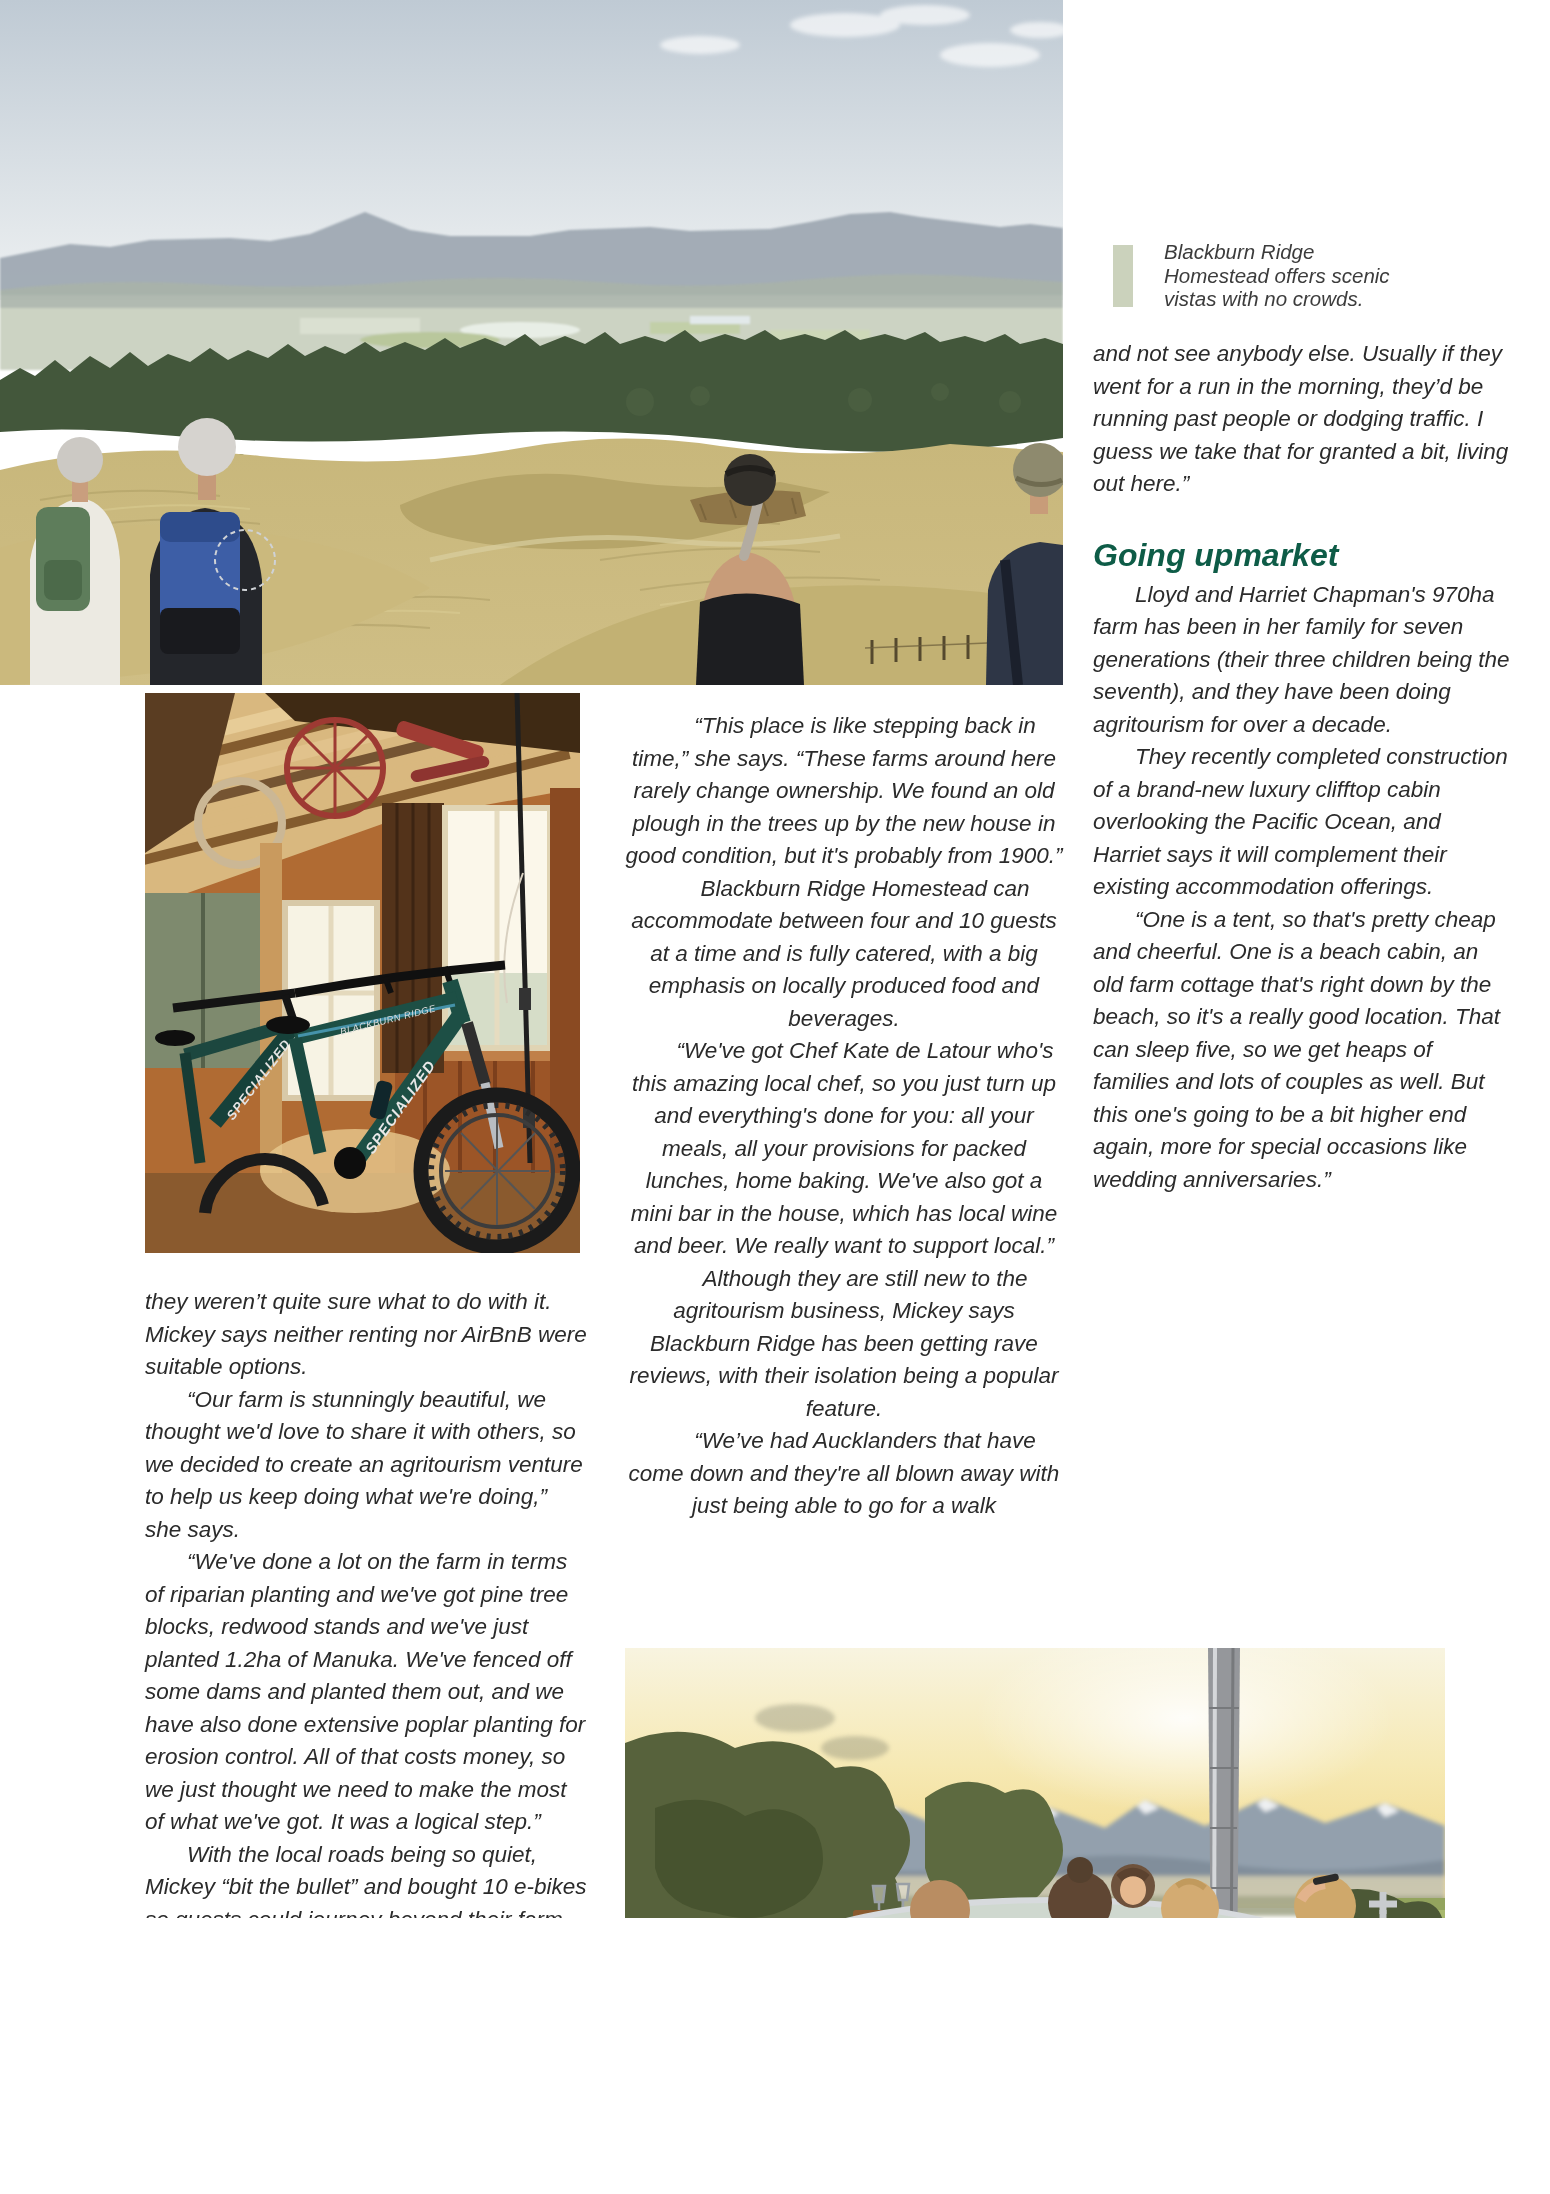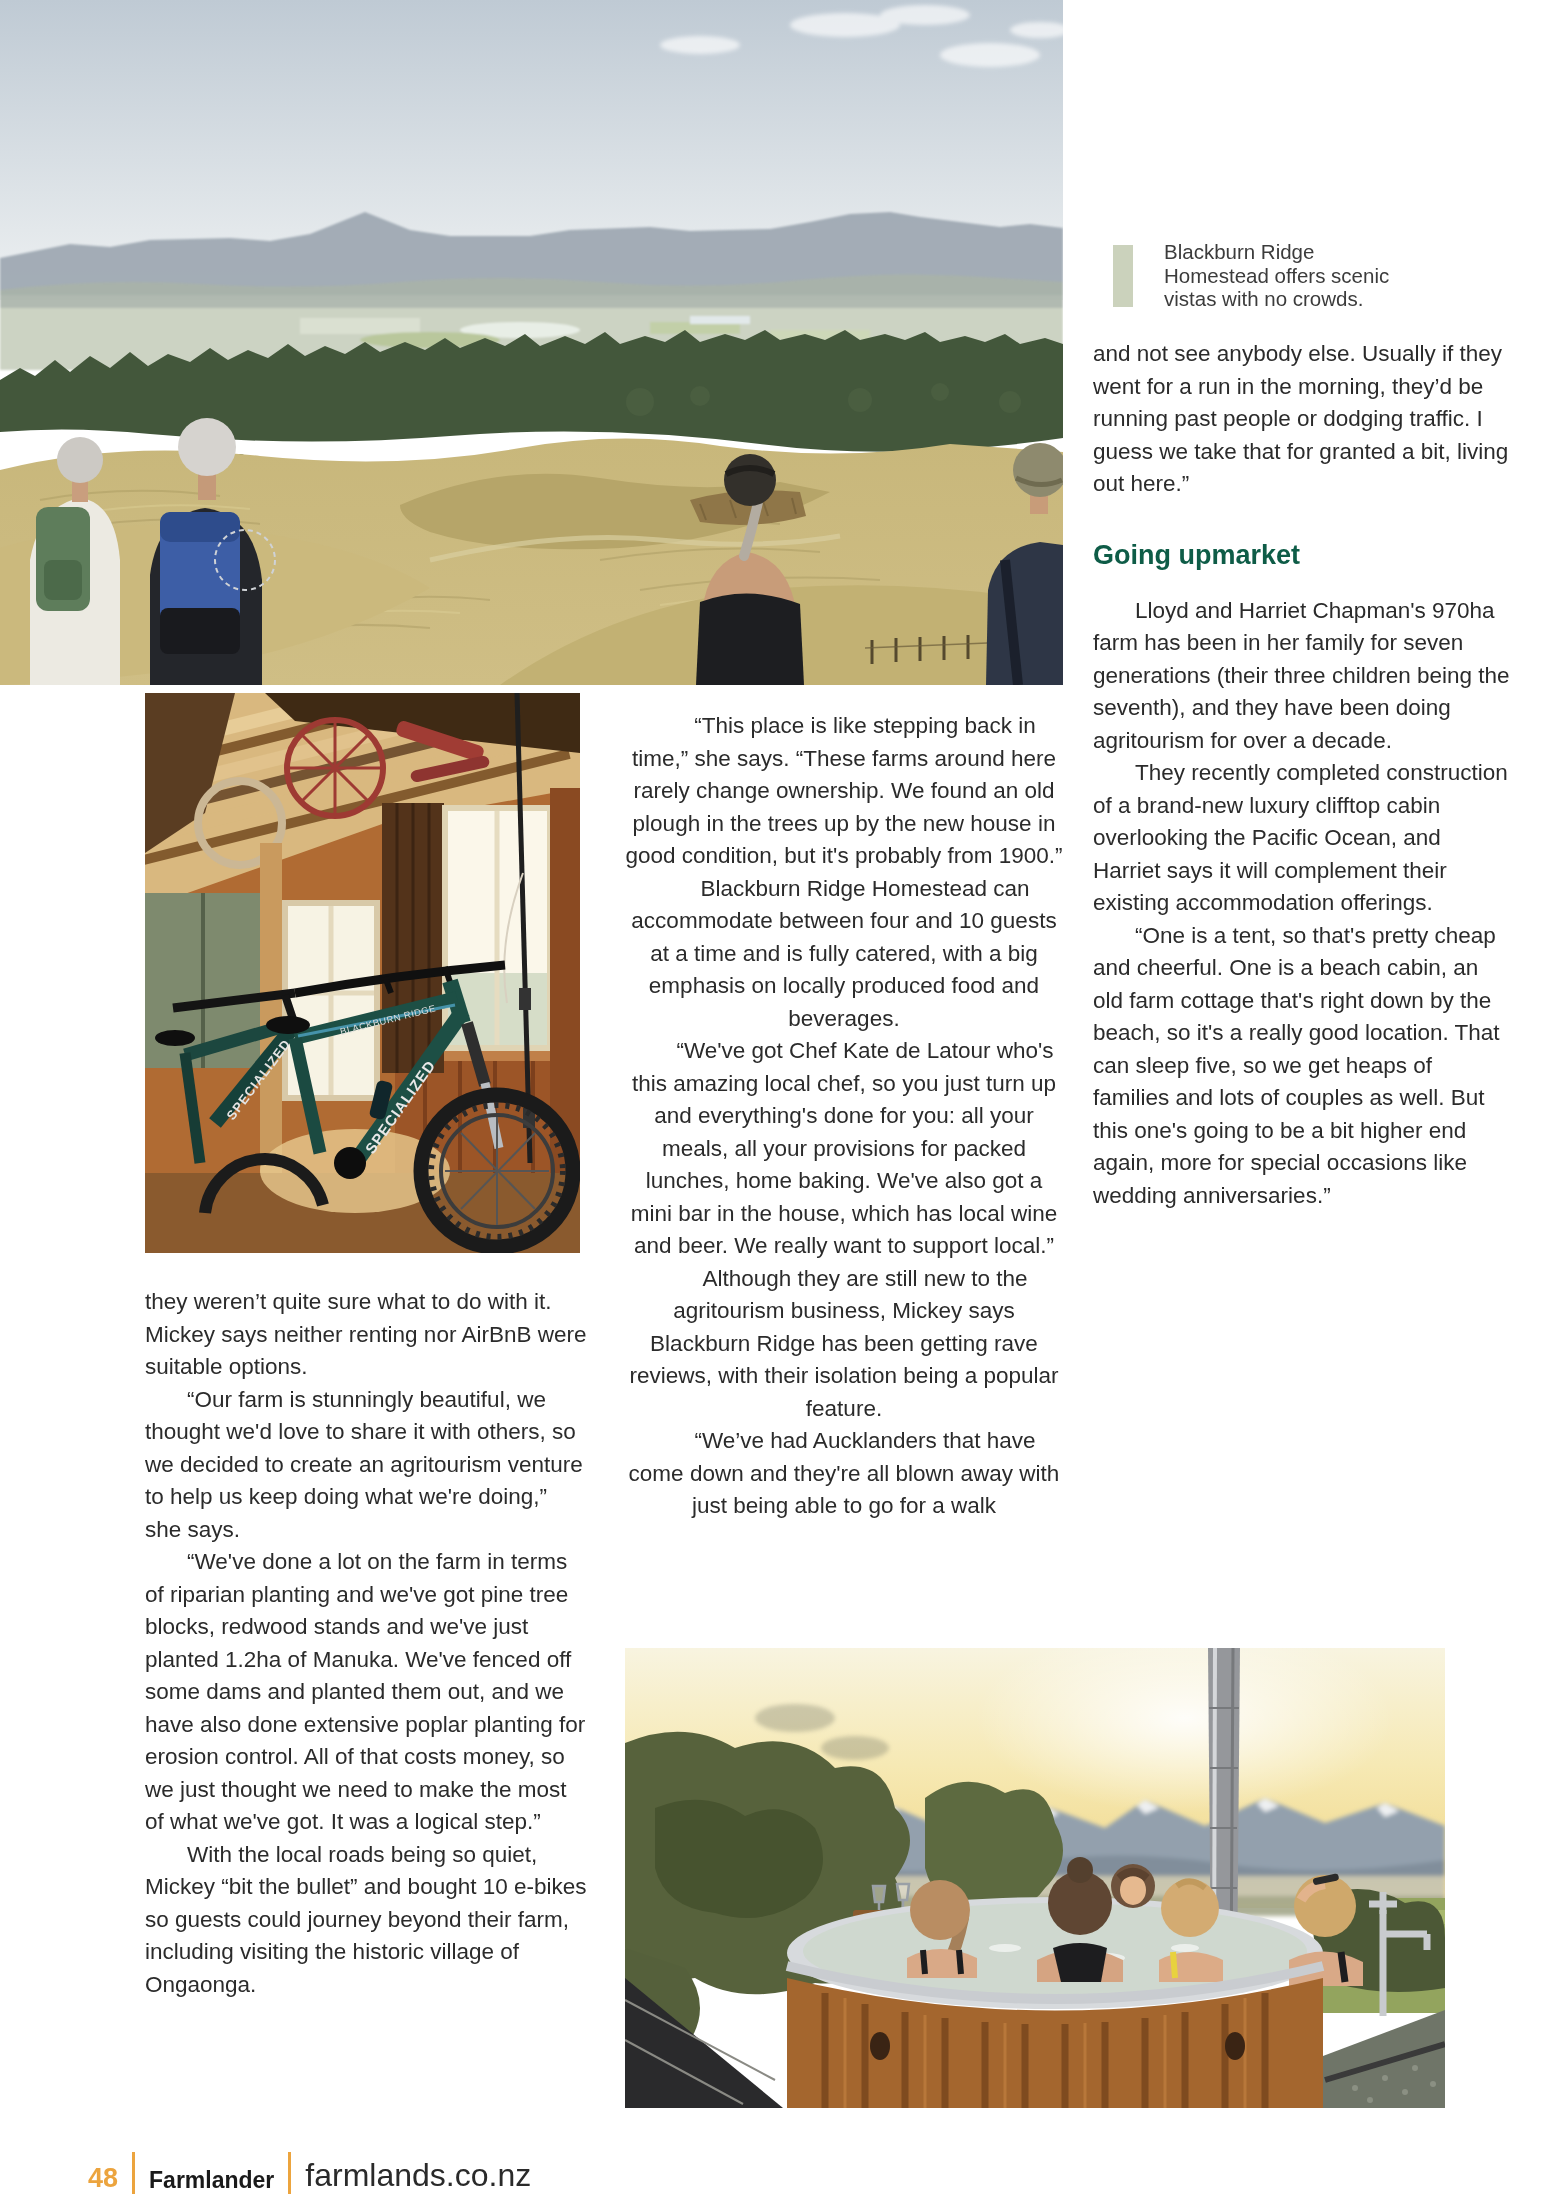--- a/index.html
+++ b/index.html
@@ -1,35 +1,35 @@
 <!DOCTYPE html>
 <html><head>
 <meta charset="utf-8">
 <style>
   html,body{margin:0;padding:0;background:#ffffff;}
-  .page{position:relative;width:1550px;height:2194px;background:#ffffff;overflow:hidden;
-        font-family:"Liberation Sans","DejaVu Sans",sans-serif;color:#2b2b2b;}
+  .page{position:relative;width:1550px;height:1918px;background:#ffffff;overflow:hidden;
+        font-family:"Liberation Sans","DejaVu Sans",sans-serif;color:#2b2b2b;font-style:italic;}
   .photo{position:absolute;}
   .photo svg{display:block;}
   
   .regmark{position:absolute;left:18px;top:18px;width:10px;}
   .regmark div{height:2.6px;width:10px;}
   
   .caption-bar{position:absolute;left:1113px;top:245px;width:20px;height:62px;}
   .caption{position:absolute;left:1164px;top:240px;width:340px;
            font-size:20.5px;line-height:23.5px;color:#3c3c3c;}
   
   .col{position:absolute;font-size:22.5px;line-height:32.5px;color:#2b2b2b;
        text-align:left;}
   .col p{margin:0;}
   .col p.indent{text-indent:42px;}
   .col-left{left:145px;top:1286px;width:442px;}
   .col-middle{left:623px;top:710px;width:442px;text-align:center;}
   .col-right{left:1093px;top:338px;width:420px;}
-  .section-heading{margin:38px 0 24px 0;font-size:27px;line-height:32px;font-weight:bold;}
+  .section-heading{margin:38px 0 8px 0;font-size:32px;line-height:32px;font-weight:bold;}
   
   .footer{position:absolute;left:88px;top:2152px;display:flex;align-items:flex-end;height:42px;}
   .footer .pageno{font-size:27px;font-weight:bold;}
   .footer .divider{width:3px;height:42px;margin:0 14px;}
   .footer .mag{font-size:23px;font-weight:bold;color:#1a1a1a;}
   .footer .site{font-size:32px;color:#2a2a2a;}
 </style>
 </head>
 <body>
 

